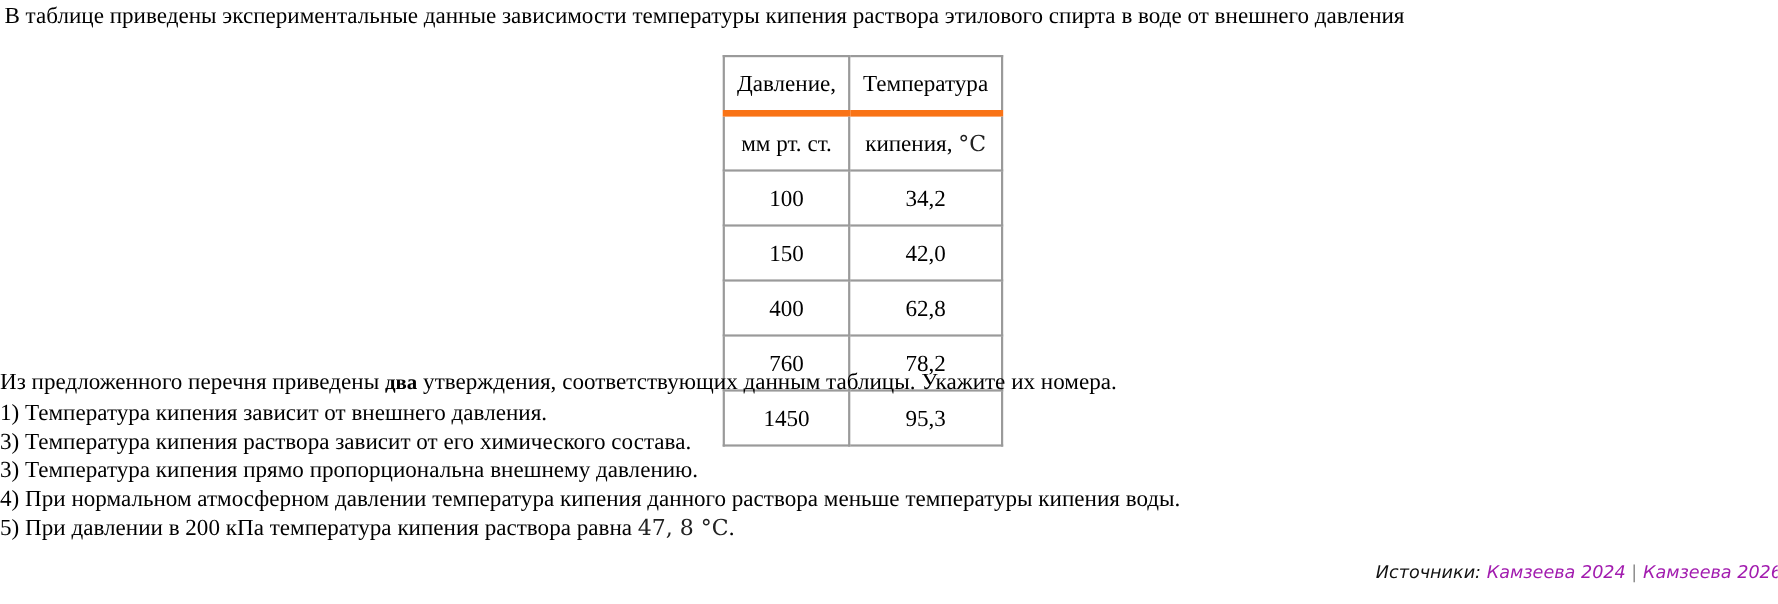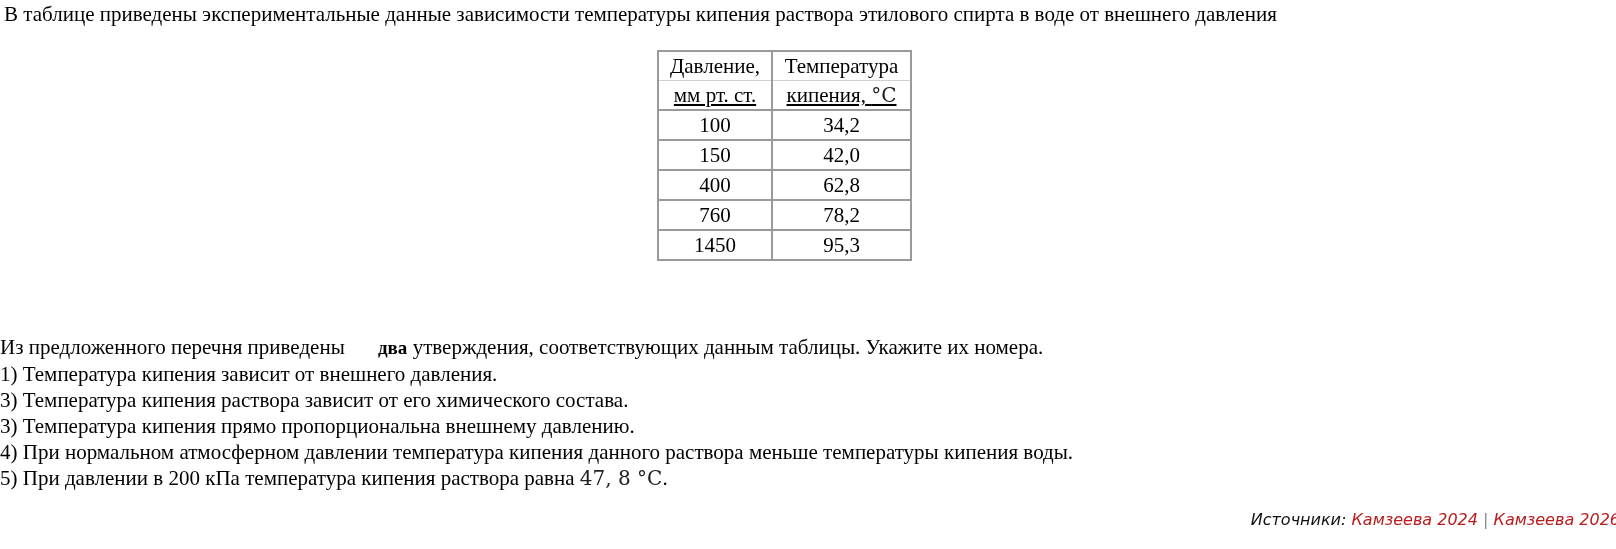--- a/index.html
+++ b/index.html
@@ -28,54 +28,54 @@
       position: absolute;
       left: 657px;
       top: 50px;
       border-collapse: collapse;
       border: 2px solid #9a9a9a;
     }
     .data-table td {
       border: 2px solid #9a9a9a;
       text-align: center;
       height: 26px;
-      padding: 1px 6px;
+      padding: 11px 6px;
       line-height: 26px;
       white-space: nowrap;
     }
     .data-table td.col1 { width: 100px; }
     .data-table td.col2 { width: 125px; }
     .data-table tr.head-row-1 td { border-bottom: 1px solid #cfcfcf; }
-    .data-table tr.head-row-2 td { border-top: 1px solid #f97316; text-decoration: underline; }
+    .data-table tr.head-row-2 td { border-top: 6px solid #f97316; }
     .math {
       font-family: "DejaVu Serif", serif;
       font-size: 20px;
       color: #222;
     }
     .question {
       position: absolute;
       left: 0;
       top: 334px;
       line-height: 26px;
       white-space: nowrap;
     }
     .question .line { display: block; }
-    .question b { font-weight: bold; font-size: 19px; margin-left: 28px; }
+    .question b { font-weight: bold; font-size: 19px; }
     .sources {
       position: absolute;
       right: -4px;
       top: 510px;
       font-family: "DejaVu Sans", sans-serif;
       font-style: italic;
       font-size: 16px;
       color: #111;
       white-space: nowrap;
     }
     .sources .src-link {
-      color: #b91c1c;
+      color: #a21caf;
       text-decoration: none;
     }
     .sources .sep { color: #8a8a8a; }
   </style>
 </head>
 <body>
 
 <div class="intro">В таблице приведены экспериментальные данные зависимости температуры кипения раствора этилового спирта в воде от внешнего давления</div>
 
 <table class="data-table">

